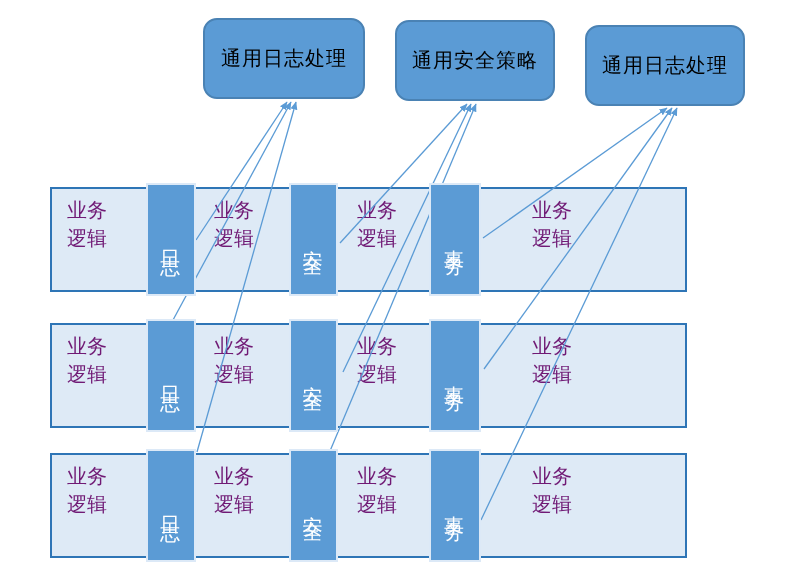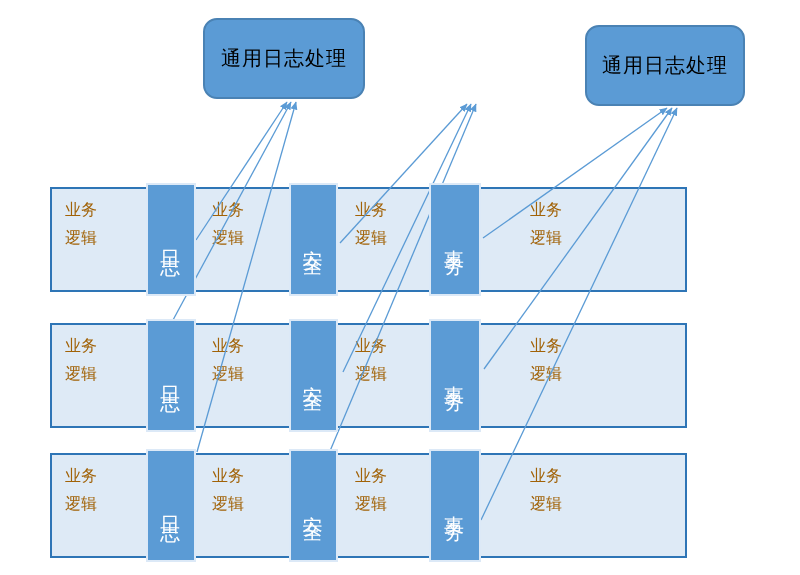--- a/index.html
+++ b/index.html
@@ -19,22 +19,22 @@
   #box-security{left:395px;top:20px;width:160px;height:81px;}
   #box-transaction{left:585px;top:25px;width:160px;height:81px;}
   
   .bar{
     position:absolute;z-index:1;left:50px;width:637px;height:105px;
     background:#deeaf6;border:2px solid #2e75b6;box-sizing:border-box;
   }
   #bar-1{top:187px;} #bar-2{top:323px;} #bar-3{top:453px;}
   .biz-cell{
     position:absolute;top:7px;width:44px;
-    color:#a16207;font-size:16px;line-height:28px;
-    word-break:break-all;text-align:left;
+    color:#701a75;font-size:20px;line-height:28px;
+    word-break:break-all;text-align:center;
   }
   .biz-1{left:13px;} .biz-2{left:160px;} .biz-3{left:303px;} .biz-4{left:478px;}
   
   .segment{
     position:absolute;z-index:3;height:113px;
     background:#5b9bd5;border:2px solid #dce9f7;box-sizing:border-box;
     color:#ffffff;font-size:20px;
     display:flex;align-items:center;justify-content:center;
     writing-mode:vertical-rl;text-orientation:upright;letter-spacing:6px;
   }
@@ -45,20 +45,21 @@
   
   #arrows{position:absolute;left:0;top:0;z-index:2;pointer-events:none;}
   #arrows line{stroke:#5b9bd5;stroke-width:1.3;fill:none;}
 </style>
 </head>
 <body>
 
 <div id="stage">
 
   <div class="top-box" id="box-logging">通用日志处理</div>
+  <div class="top-box" id="box-security">通用安全策略</div>
   <div class="top-box" id="box-transaction">通用日志处理</div>
 
   <div class="bar" id="bar-1">
     <div class="biz-cell biz-1">业务逻辑</div>
     <div class="biz-cell biz-2">业务逻辑</div>
     <div class="biz-cell biz-3">业务逻辑</div>
     <div class="biz-cell biz-4">业务逻辑</div>
   </div>
 
   <div class="bar" id="bar-2">

